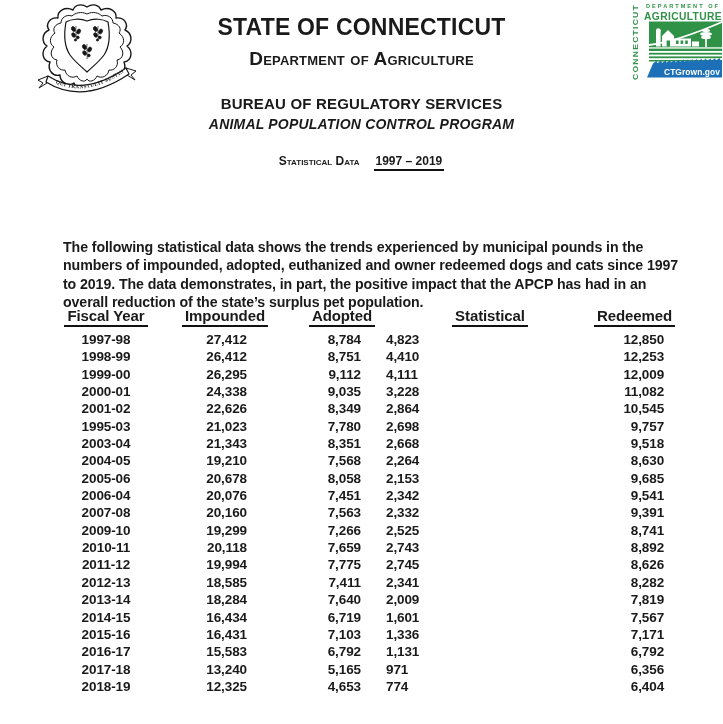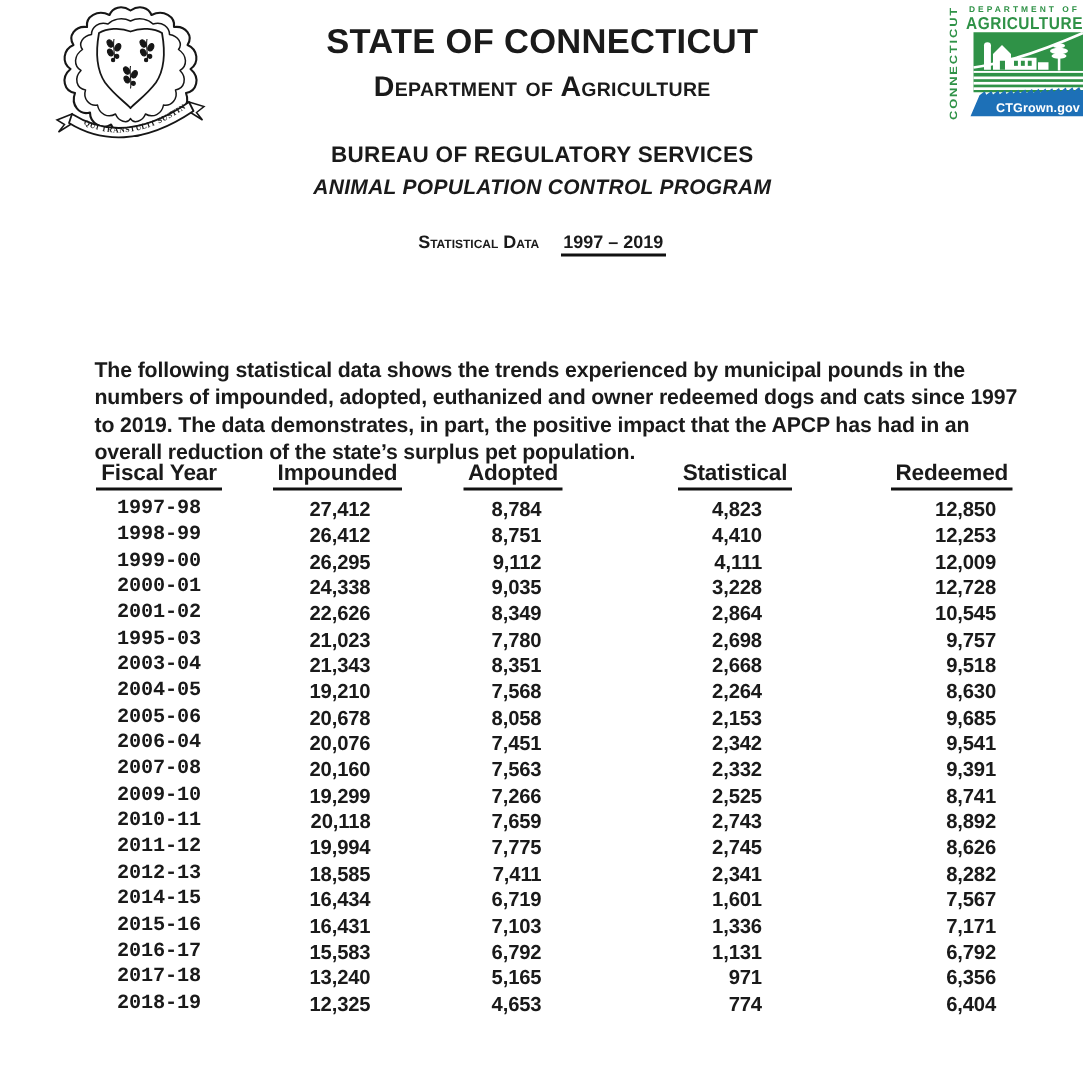--- a/index.html
+++ b/index.html
@@ -59,24 +59,24 @@
     font-size: 15px; font-weight: bold; text-align: center;
     height: 24px; vertical-align: top; letter-spacing: -0.1px;
   }
   table.stats th .hul {
     display: inline-block; border-bottom: 2.5px solid #111; padding: 0 3px 1px 3px;
   }
   table.stats td {
     font-size: 13.5px; font-weight: bold; letter-spacing: -0.1px;
     height: 17.35px; line-height: 17.35px; vertical-align: middle;
   }
-  table.stats td.c0 { text-align: center; font-family: Liberation Mono, monospace; }
+  table.stats td.c0 { text-align: center; }
   table.stats td.c1 { text-align: right; padding-right: 51px; }
   table.stats td.c2 { text-align: right; padding-right: 25px; }
-  table.stats td.c3 { text-align: right; padding-right: 86px; }
+  table.stats td.c3 { padding-right: 86px; }
   table.stats td.c4 { text-align: right; padding-right: 11px; }
 </style>
 </head>
 <body>
 
 <div class="page">
 
   <svg class="seal" viewBox="0 0 104 108" xmlns="http://www.w3.org/2000/svg">
 
     <g fill="#ffffff" stroke="#161616" stroke-width="1.4" stroke-linejoin="round">
@@ -236,21 +236,21 @@
           <td class="c1">26,295</td>
           <td class="c2">9,112</td>
           <td class="c3">4,111</td>
           <td class="c4">12,009</td>
         </tr>
         <tr>
           <td class="c0">2000-01</td>
           <td class="c1">24,338</td>
           <td class="c2">9,035</td>
           <td class="c3">3,228</td>
-          <td class="c4">12,728</td>
+          <td class="c4">11,082</td>
         </tr>
         <tr>
           <td class="c0">2001-02</td>
           <td class="c1">22,626</td>
           <td class="c2">8,349</td>
           <td class="c3">2,864</td>
           <td class="c4">10,545</td>
         </tr>
         <tr>
           <td class="c0">1995-03</td>
@@ -316,20 +316,27 @@
           <td class="c4">8,626</td>
         </tr>
         <tr>
           <td class="c0">2012-13</td>
           <td class="c1">18,585</td>
           <td class="c2">7,411</td>
           <td class="c3">2,341</td>
           <td class="c4">8,282</td>
         </tr>
         <tr>
+          <td class="c0">2013-14</td>
+          <td class="c1">18,284</td>
+          <td class="c2">7,640</td>
+          <td class="c3">2,009</td>
+          <td class="c4">7,819</td>
+        </tr>
+        <tr>
           <td class="c0">2014-15</td>
           <td class="c1">16,434</td>
           <td class="c2">6,719</td>
           <td class="c3">1,601</td>
           <td class="c4">7,567</td>
         </tr>
         <tr>
           <td class="c0">2015-16</td>
           <td class="c1">16,431</td>
           <td class="c2">7,103</td>

